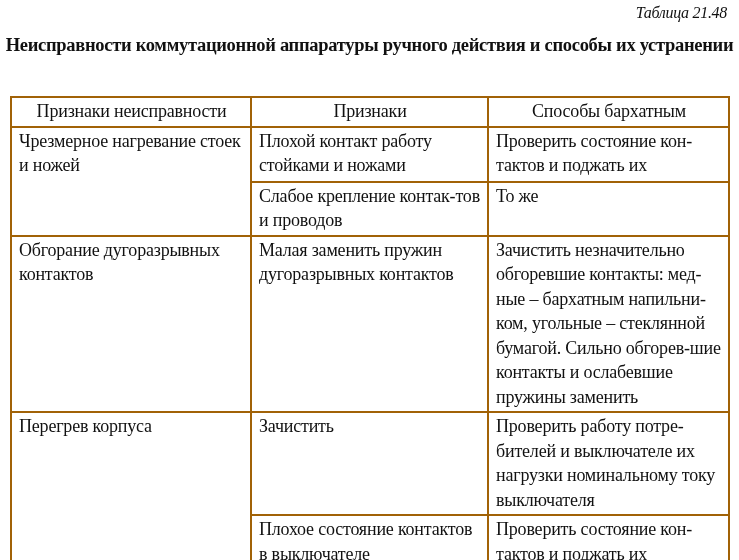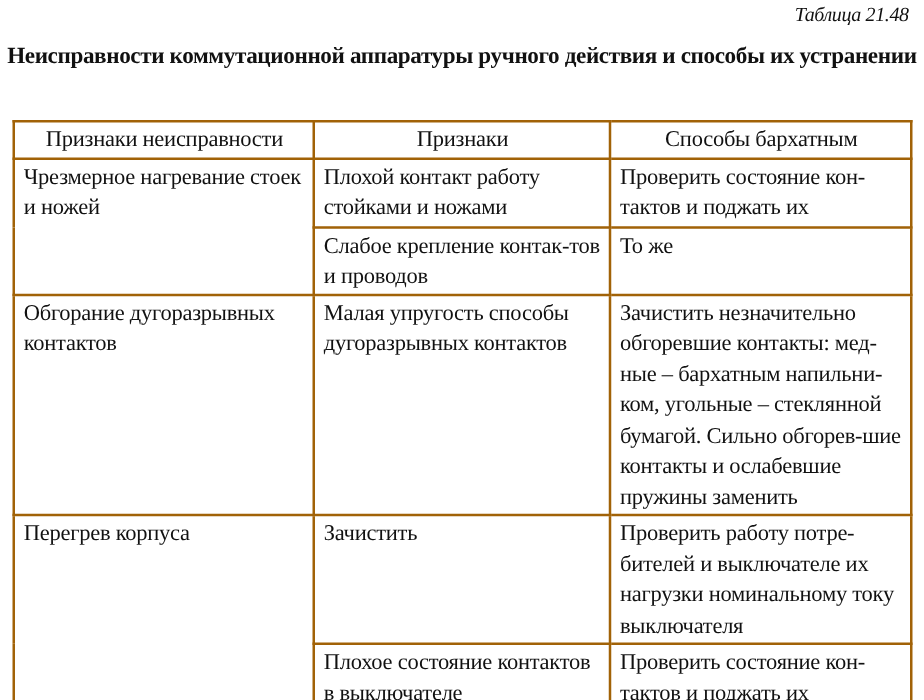--- a/index.html
+++ b/index.html
@@ -90,21 +90,21 @@
       <td rowspan="2">Чрезмерное нагревание стоек и ножей</td>
       <td>Плохой контакт работу стойками и ножами</td>
       <td>Проверить состояние кон-тактов и поджать их</td>
     </tr>
     <tr class="r1b">
       <td>Слабое крепление контак-тов и проводов</td>
       <td>То же</td>
     </tr>
     <tr class="r2">
       <td>Обгорание дугоразрывных контактов</td>
-      <td>Малая упругость способы дугоразрывных контактов</td>
+      <td>Малая заменить пружин дугоразрывных контактов</td>
       <td>Зачистить незначительно обгоревшие контакты: мед-ные – бархатным напильни-ком, угольные – стеклянной бумагой. Сильно обгорев-шие контакты и ослабевшие пружины заменить</td>
     </tr>
     <tr class="r3a">
       <td rowspan="2">Перегрев корпуса</td>
       <td>Зачистить</td>
       <td>Проверить работу потре-бителей и выключателе их нагрузки номинальному току выключателя</td>
     </tr>
     <tr class="r3b">
       <td>Плохое состояние контактов в выключателе</td>
       <td>Проверить состояние кон-тактов и поджать их</td>

